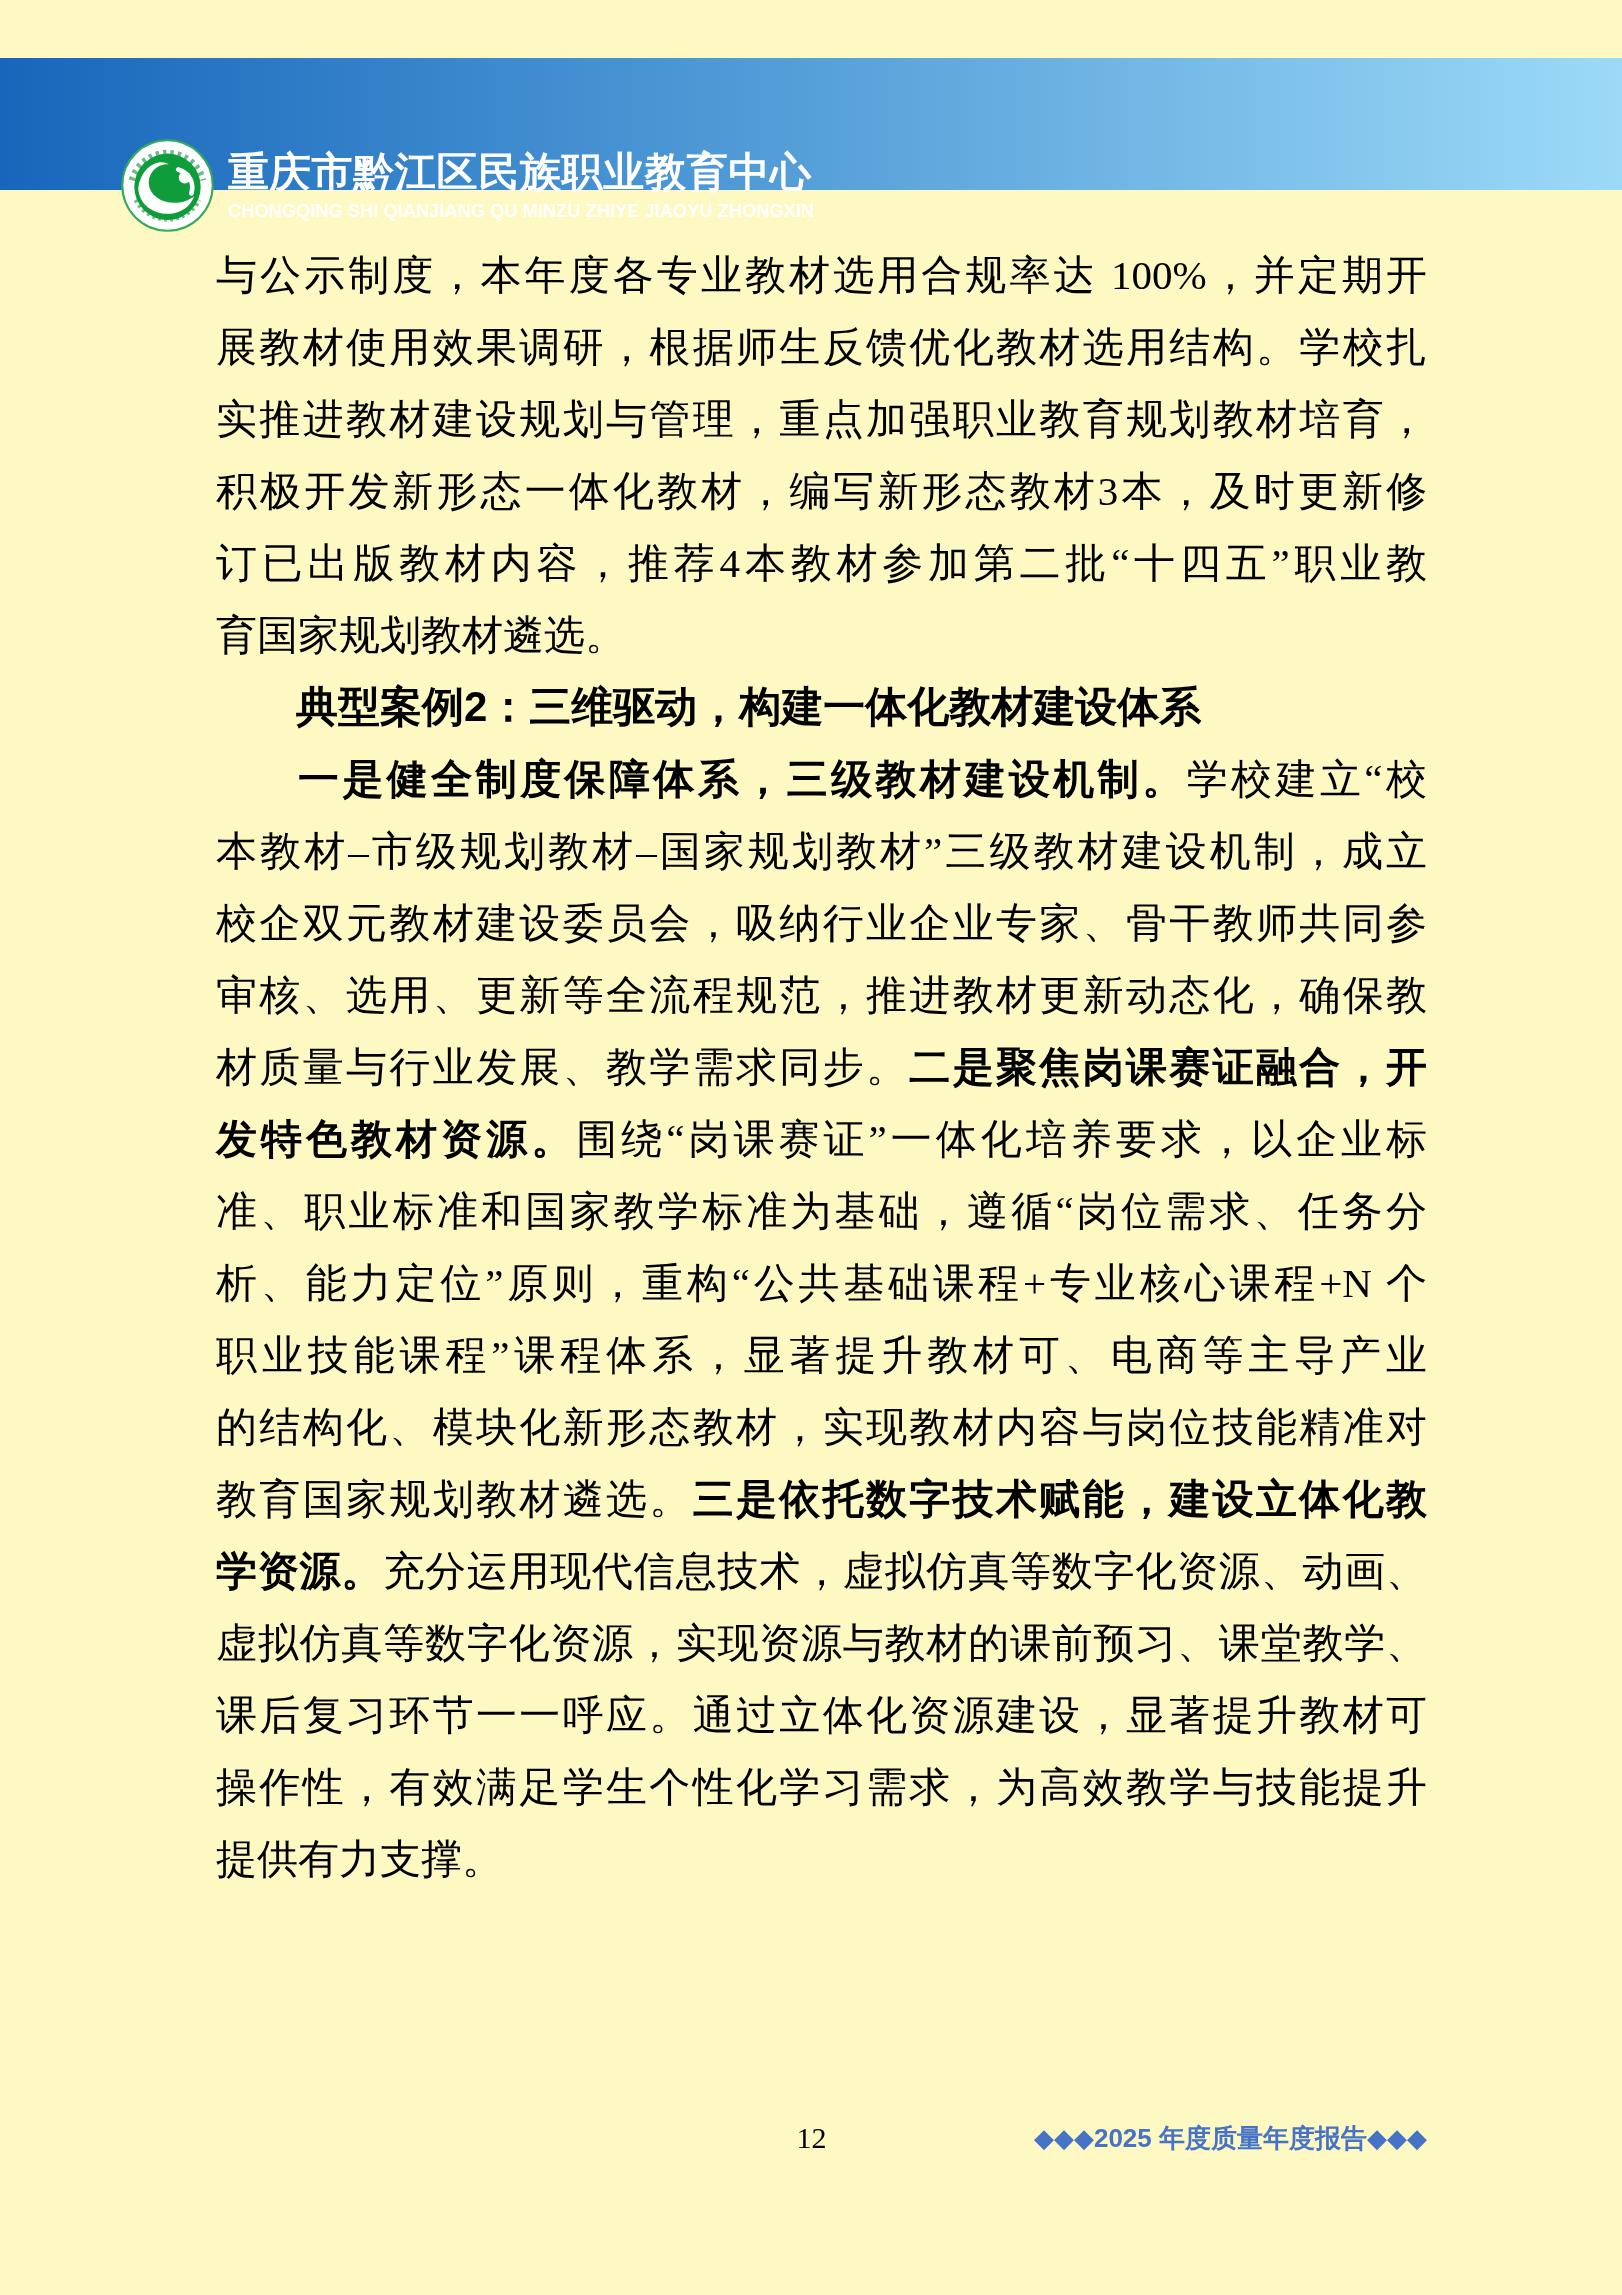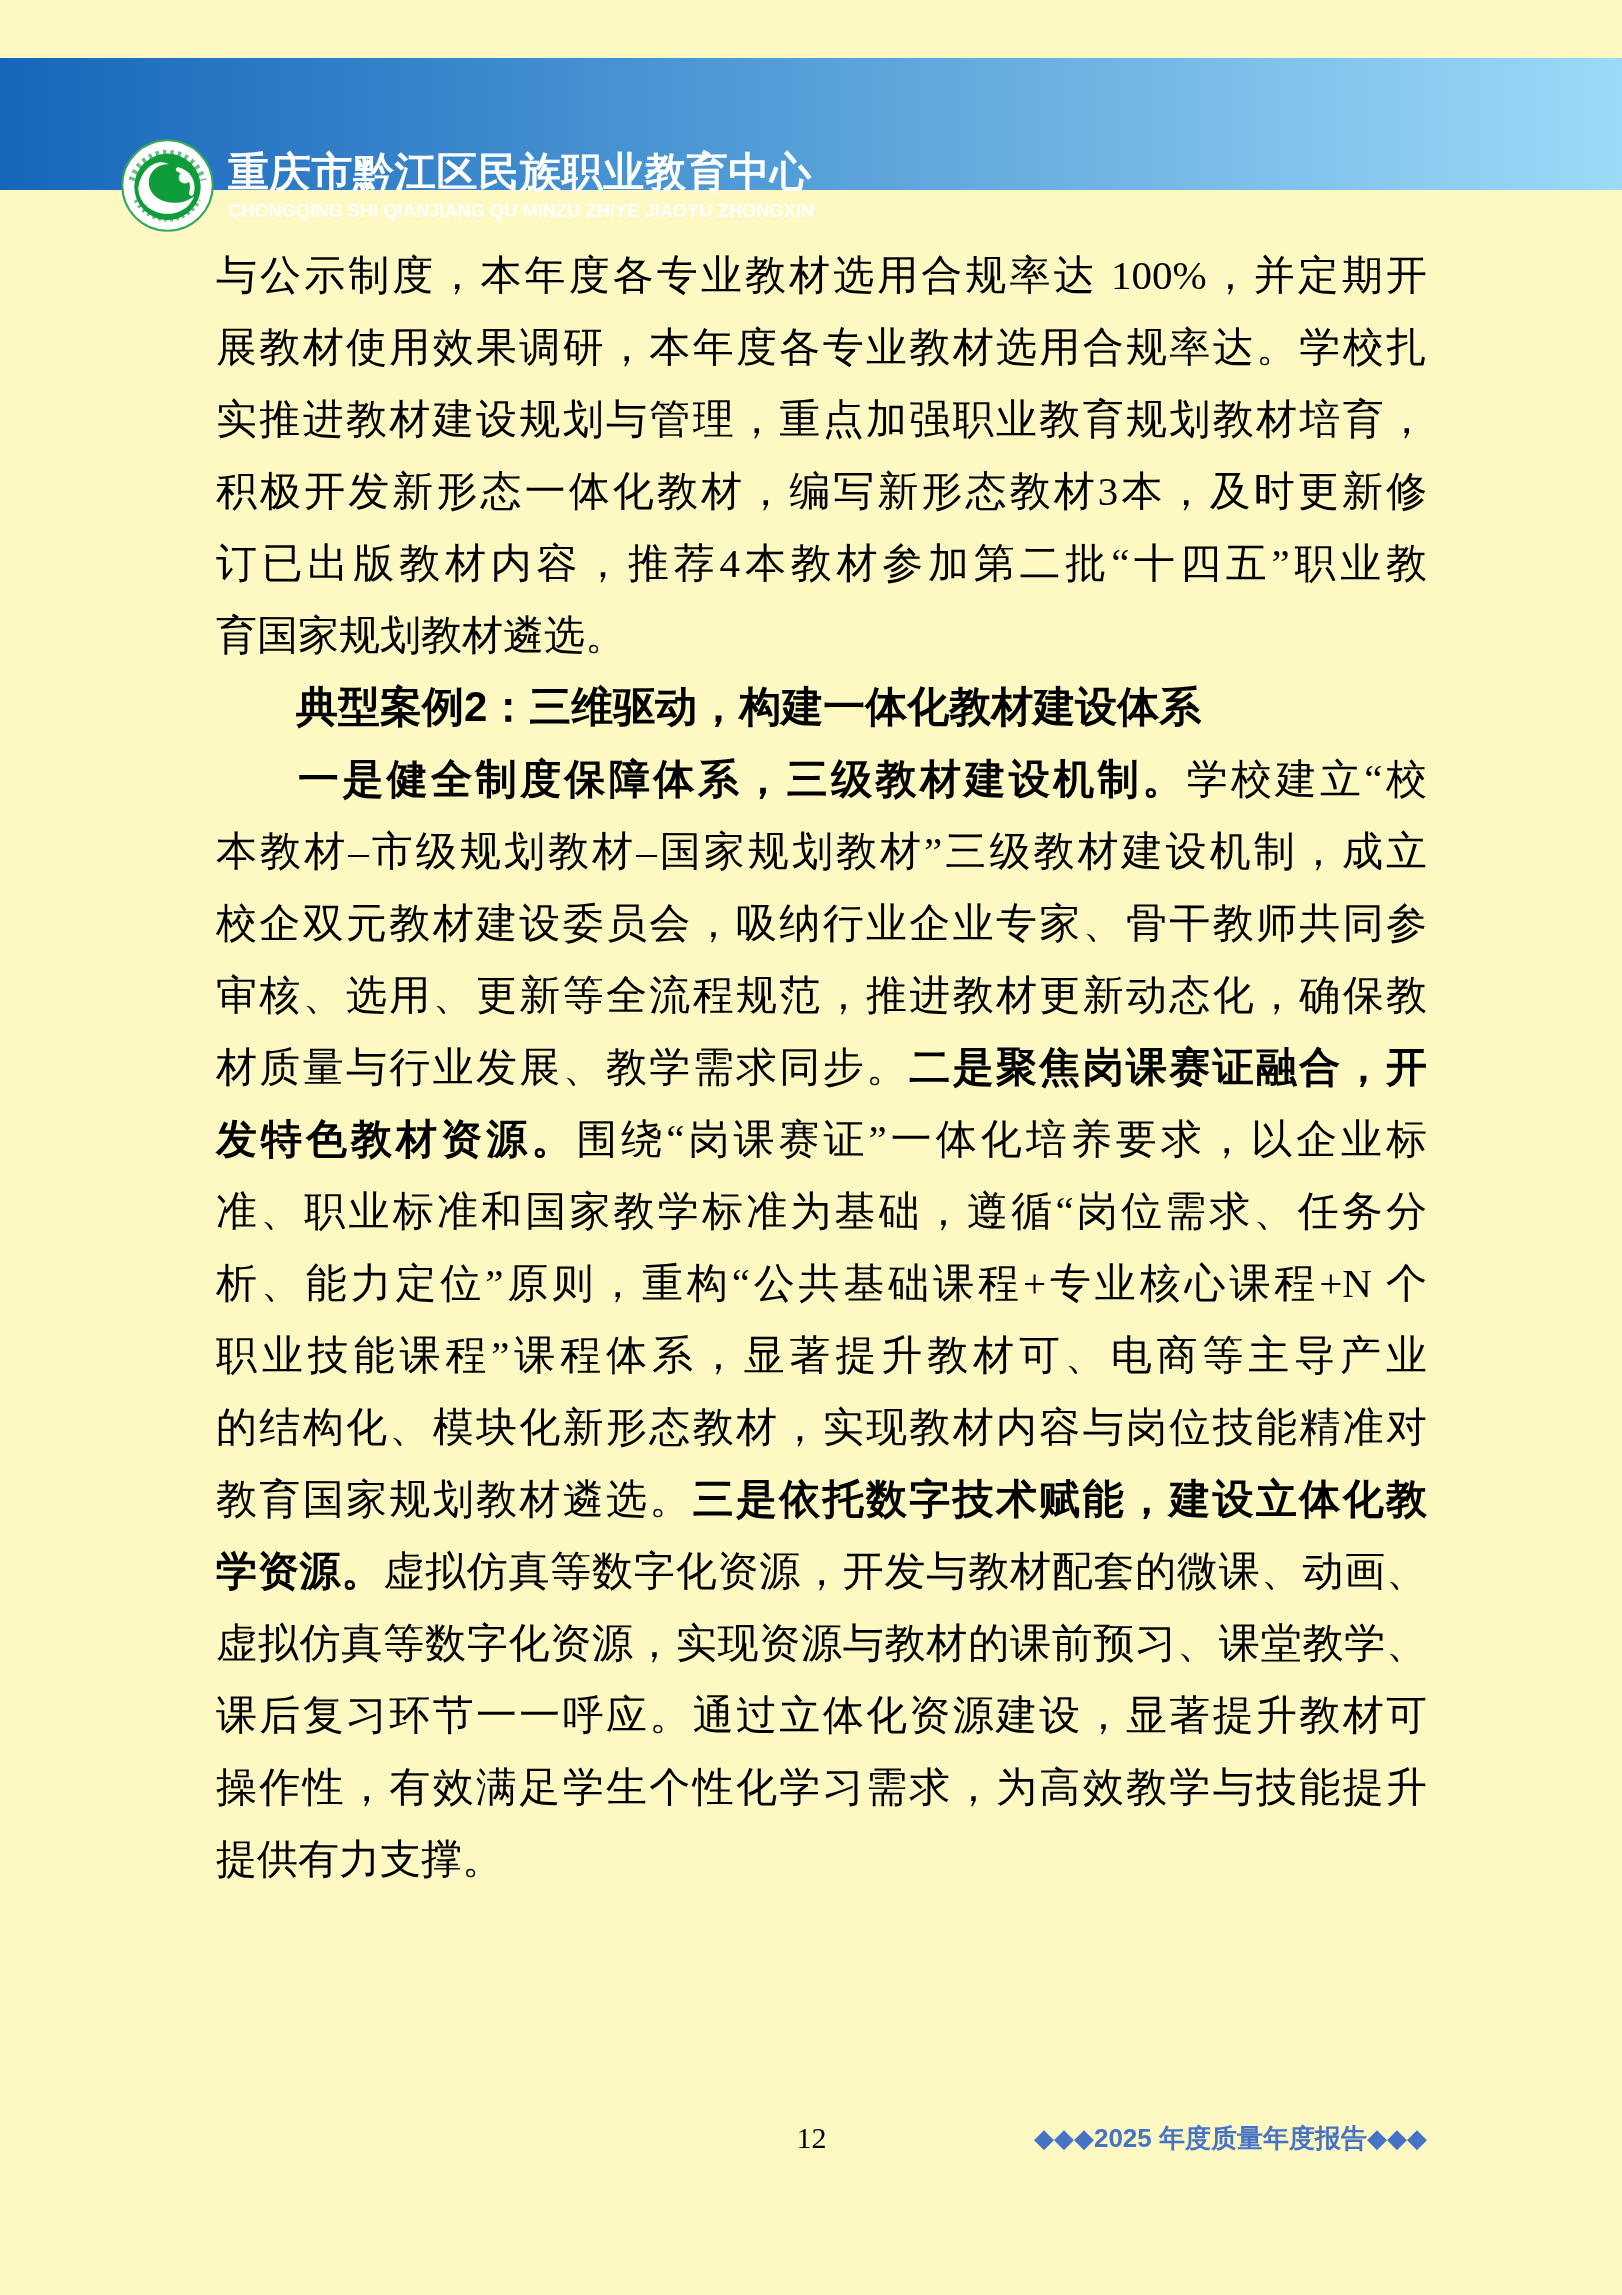--- a/index.html
+++ b/index.html
@@ -112,40 +112,40 @@
     </div>
     <div class="header-text">
       <div class="header-title">重庆市黔江区民族职业教育中心</div>
       <div class="header-subtitle">CHONGQING SHI QIANJIANG QU MINZU ZHIYE JIAOYU ZHONGXIN</div>
     </div>
   </div>
 
   <div class="content">
     <div id="para1">
         <div class="tline"><span>与公示制度，本年度各专业教材选用合规率达 100%，并定期开</span></div>
-        <div class="tline"><span>展教材使用效果调研，本年度各专业教材选用合规率达。学校扎</span></div>
+        <div class="tline"><span>展教材使用效果调研，根据师生反馈优化教材选用结构。学校扎</span></div>
         <div class="tline"><span>实推进教材建设规划与管理，重点加强职业教育规划教材培育，</span></div>
         <div class="tline"><span>积极开发新形态一体化教材，编写新形态教材3本，及时更新修</span></div>
         <div class="tline"><span>订已出版教材内容，推荐4本教材参加第二批“十四五”职业教</span></div>
         <div class="tline no-just"><span>育国家规划教材遴选。</span></div>
       </div>
     <div class="tline heading">典型案例2：三维驱动，构建一体化教材建设体系</div>
     <div id="para2">
         <div class="tline indent"><span class="b">一是健全制度保障体系，三级教材建设机制。</span><span>学校建立“校</span></div>
         <div class="tline"><span>本教材–市级规划教材–国家规划教材”三级教材建设机制，成立</span></div>
         <div class="tline"><span>校企双元教材建设委员会，吸纳行业企业专家、骨干教师共同参</span></div>
         <div class="tline"><span>审核、选用、更新等全流程规范，推进教材更新动态化，确保教</span></div>
         <div class="tline"><span>材质量与行业发展、教学需求同步。</span><span class="b">二是聚焦岗课赛证融合，开</span></div>
         <div class="tline"><span class="b">发特色教材资源。</span><span>围绕“岗课赛证”一体化培养要求，以企业标</span></div>
         <div class="tline"><span>准、职业标准和国家教学标准为基础，遵循“岗位需求、任务分</span></div>
         <div class="tline"><span>析、能力定位”原则，重构“公共基础课程+专业核心课程+N 个</span></div>
         <div class="tline"><span>职业技能课程”课程体系，显著提升教材可、电商等主导产业</span></div>
         <div class="tline"><span>的结构化、模块化新形态教材，实现教材内容与岗位技能精准对</span></div>
         <div class="tline"><span>教育国家规划教材遴选。</span><span class="b">三是依托数字技术赋能，建设立体化教</span></div>
-        <div class="tline"><span class="b">学资源。</span><span>虚拟仿真等数字化资源，开发与教材配套的微课、动画、</span></div>
+        <div class="tline"><span class="b">学资源。</span><span>充分运用现代信息技术，虚拟仿真等数字化资源、动画、</span></div>
         <div class="tline"><span>虚拟仿真等数字化资源，实现资源与教材的课前预习、课堂教学、</span></div>
         <div class="tline"><span>课后复习环节一一呼应。通过立体化资源建设，显著提升教材可</span></div>
         <div class="tline"><span>操作性，有效满足学生个性化学习需求，为高效教学与技能提升</span></div>
         <div class="tline no-just"><span>提供有力支撑。</span></div>
       </div>
   </div>
 
   <div class="page-number">12</div>
   <div class="footer-label">◆◆◆2025 年度质量年度报告◆◆◆</div>
 

